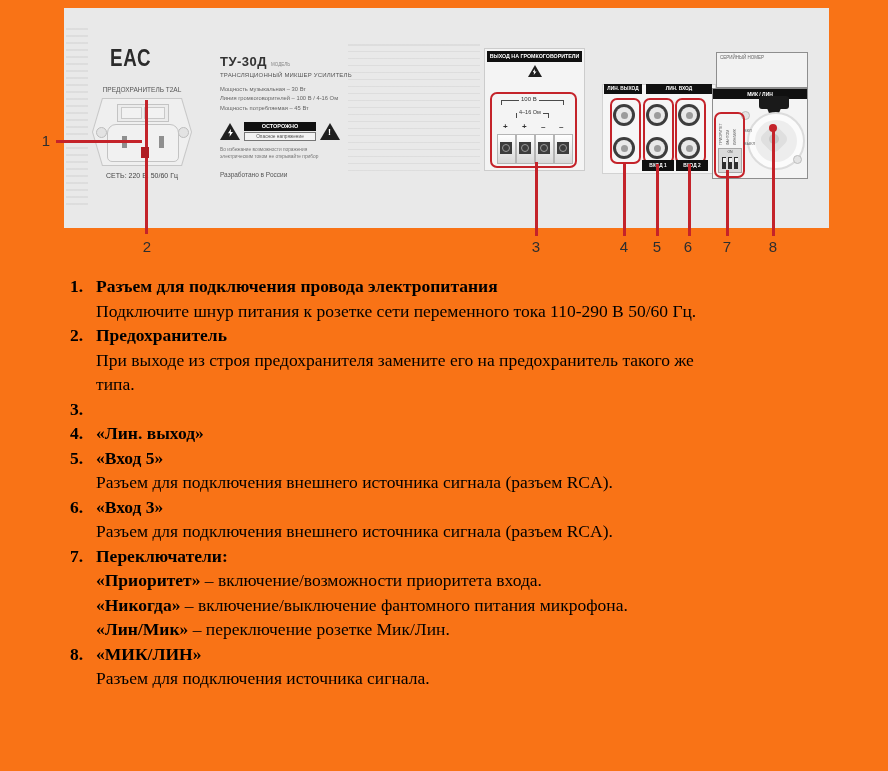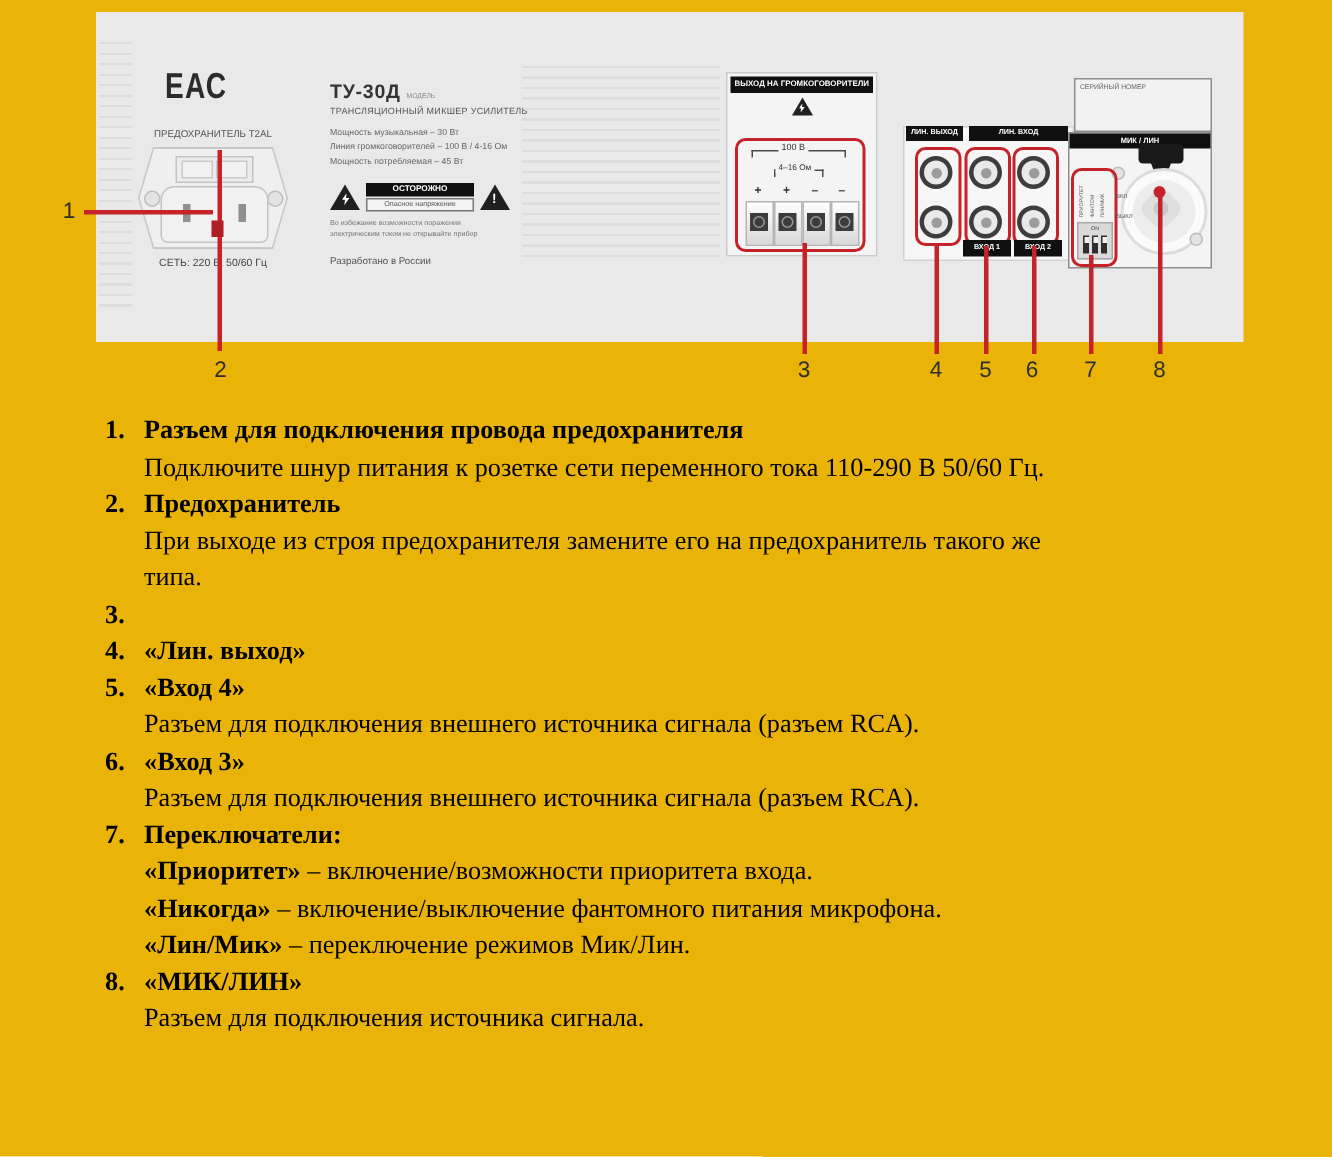--- a/index.html
+++ b/index.html
@@ -1,16 +1,16 @@
 <!DOCTYPE html>
 <html><head>
 <meta charset="utf-8">
 <style>
   html,body{margin:0;padding:0;background:#fff;}
-  #page{position:relative;width:888px;height:771px;background:#eab308;overflow:hidden;
+  #page{position:relative;width:888px;height:771px;background:#f97316;overflow:hidden;
         font-family:"Liberation Sans",sans-serif;}
 
   
   .panel{position:absolute;left:64px;top:8px;width:765px;height:220px;background:#e9e9e9;}
   .vent{position:absolute;background:repeating-linear-gradient(180deg,rgba(0,0,0,0.05) 0 1.5px,transparent 1.5px 7px);}
   .eac{position:absolute;left:46px;top:36px;font-size:24px;font-weight:bold;color:#2b2b2b;
        transform:scaleX(.78);transform-origin:left;letter-spacing:1px;}
   .tinylbl{position:absolute;font-size:6.5px;color:#555;text-align:center;width:120px;}
 
   
@@ -271,52 +271,52 @@
   <span class="cnum" style="left:616px;top:238px;">4</span>
   <span class="cnum" style="left:649px;top:238px;">5</span>
   <span class="cnum" style="left:680px;top:238px;">6</span>
   <span class="cnum" style="left:719px;top:238px;">7</span>
   <span class="cnum" style="left:765px;top:238px;">8</span>
 
   <div class="list">
 
     <div class="li">
       <span class="n">1.</span>
-      <div class="c"><span class="t">Разъем для подключения провода предохранителя</span><br><span>Подключите шнур питания к розетке сети переменного тока 110-290 В 50/60 Гц.</span></div>
+      <div class="c"><span class="t">Разъем для подключения провода электропитания</span><br><span>Подключите шнур питания к розетке сети переменного тока 110-290 В 50/60 Гц.</span></div>
     </div>
 
     <div class="li">
       <span class="n">2.</span>
       <div class="c"><span class="t">Предохранитель</span><br><span>При выходе из строя предохранителя замените его на предохранитель такого же
 типа.</span></div>
     </div>
 
     <div class="li">
       <span class="n">3.</span>
       <div class="c"><br></div>
     </div>
 
     <div class="li">
       <span class="n">4.</span>
       <div class="c"><span class="t">«Лин. выход»</span><br></div>
     </div>
 
     <div class="li">
       <span class="n">5.</span>
-      <div class="c"><span class="t">«Вход 4»</span><br><span>Разъем для подключения внешнего источника сигнала (разъем RCA).</span></div>
+      <div class="c"><span class="t">«Вход 5»</span><br><span>Разъем для подключения внешнего источника сигнала (разъем RCA).</span></div>
     </div>
 
     <div class="li">
       <span class="n">6.</span>
       <div class="c"><span class="t">«Вход 3»</span><br><span>Разъем для подключения внешнего источника сигнала (разъем RCA).</span></div>
     </div>
 
     <div class="li">
       <span class="n">7.</span>
-      <div class="c"><span class="t">Переключатели:</span><br><span class="t">«Приоритет»</span><span> – включение/возможности приоритета входа.</span><br><span class="t">«Никогда»</span><span> – включение/выключение фантомного питания микрофона.</span><br><span class="t">«Лин/Мик»</span><span> – переключение режимов Мик/Лин.</span></div>
+      <div class="c"><span class="t">Переключатели:</span><br><span class="t">«Приоритет»</span><span> – включение/возможности приоритета входа.</span><br><span class="t">«Никогда»</span><span> – включение/выключение фантомного питания микрофона.</span><br><span class="t">«Лин/Мик»</span><span> – переключение розетке Мик/Лин.</span></div>
     </div>
 
     <div class="li">
       <span class="n">8.</span>
       <div class="c"><span class="t">«МИК/ЛИН»</span><br><span>Разъем для подключения источника сигнала.</span></div>
     </div>
 
   </div>
 </div>
 

